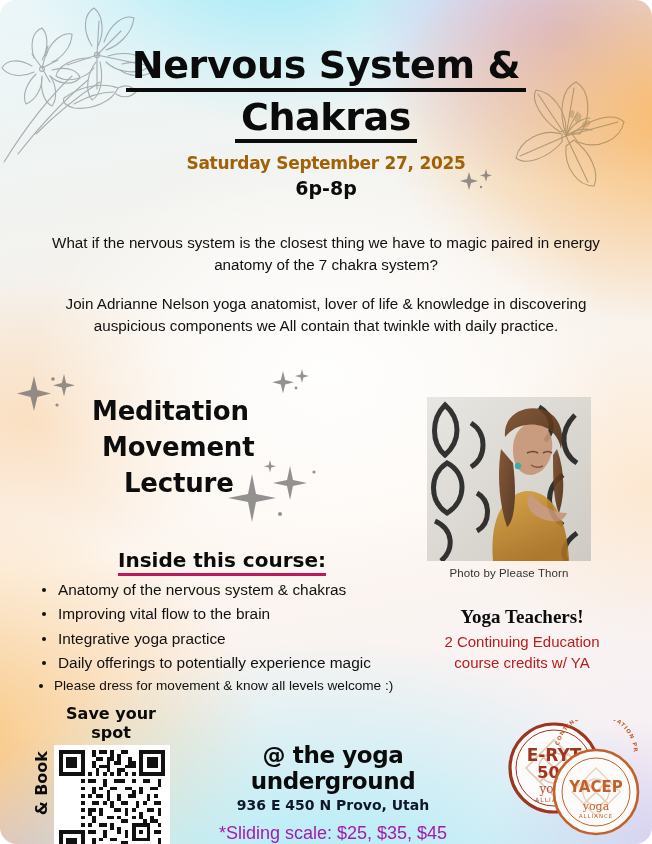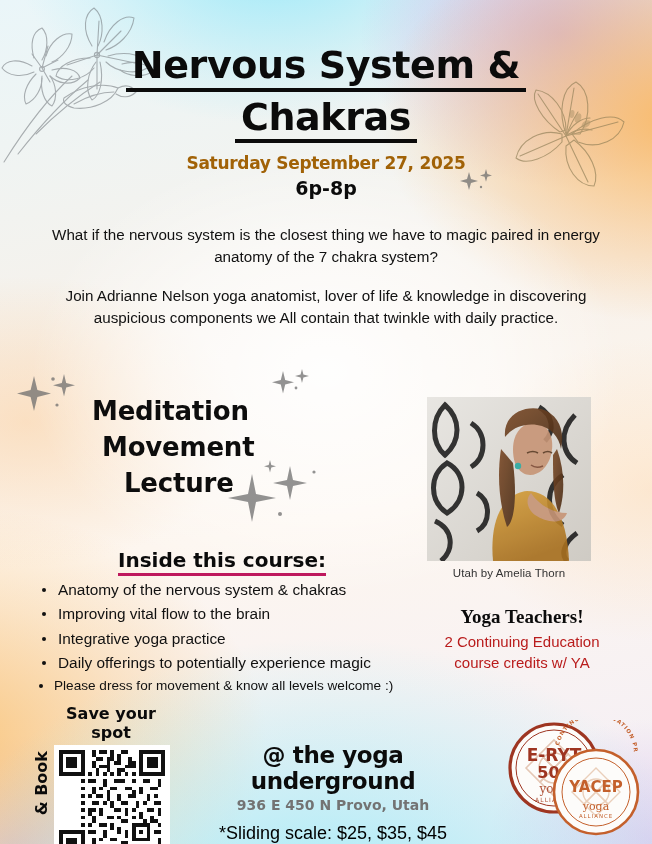--- a/index.html
+++ b/index.html
@@ -7,20 +7,21 @@
     width:652px;height:844px;
     font-family:"Liberation Sans", sans-serif;
     overflow:hidden;
     background:#fff;
   }
   .poster{
     position:relative;
     width:652px;height:844px;
     overflow:hidden;
     background:#f5ede6;
+    border-radius:17px;
   }
   
   .bg{position:absolute;inset:0;}
   .bg .base{
     position:absolute;inset:0;
     background:
       radial-gradient(120% 70% at 50% 112%, rgba(150,236,248,.95) 0%, rgba(150,236,248,.45) 26%, rgba(150,236,248,0) 52%),
       radial-gradient(70% 40% at -8% 88%, rgba(250,196,120,.95) 0%, rgba(250,196,120,.35) 42%, rgba(250,196,120,0) 70%),
       radial-gradient(60% 32% at 104% 14%, rgba(250,186,104,.98) 0%, rgba(250,190,120,.45) 44%, rgba(250,190,120,0) 76%),
       radial-gradient(44% 26% at 86% 4%, rgba(196,172,230,.85) 0%, rgba(196,172,230,0) 70%),
@@ -61,21 +62,21 @@
     font-family:"DejaVu Sans", sans-serif;
     font-weight:700;font-size:17px;color:#a16207;
     margin-top:10px;letter-spacing:-.3px;
   }
   .time{
     font-family:"DejaVu Sans", sans-serif;
     font-weight:700;font-size:19px;color:#0b0b0b;margin-top:4px;
   }
 
   
-  .intro{position:absolute;left:46px;right:46px;top:224px;text-align:center;color:#111;}
+  .intro{position:absolute;left:46px;right:46px;top:232px;text-align:center;color:#111;}
   .intro p{margin:0;font-size:15.2px;line-height:1.42;font-weight:400;}
   .intro p + p{margin-top:18px;}
 
   
   .mml{position:absolute;left:92px;top:394px;width:240px;}
   .mml div{
     font-family:"DejaVu Sans", sans-serif;
     font-weight:700;font-size:26px;line-height:1.38;color:#0d0d0d;
     letter-spacing:-.2px;
   }
@@ -143,23 +144,23 @@
   }
 
   
   .venue{position:absolute;left:178px;top:742px;width:310px;text-align:center;}
   .venue .name{
     font-family:"DejaVu Sans", sans-serif;
     font-weight:700;font-size:23px;color:#0b0b0b;letter-spacing:-.4px;
   }
   .venue .addr{
     font-family:"DejaVu Sans", sans-serif;
-    font-weight:700;font-size:14px;color:#737373;margin-top:3px;
-  }
-  .venue .price{font-size:18px;color:#000000;margin-top:10px;}
+    font-weight:700;font-size:14px;color:#0f172a;margin-top:3px;
+  }
+  .venue .price{font-size:18px;color:#a21caf;margin-top:10px;}
 
   
   .badges{position:absolute;right:6px;bottom:6px;width:150px;height:118px;}
 </style>
 </head>
 <body>
 
 <div class="poster">
 
   <div class="bg">
@@ -308,21 +309,21 @@
           <path d="M74 52 C 70 78, 72 106, 80 130 C 88 124, 90 96, 86 66 Z" fill="url(#hairg)"></path>
           <path d="M130 52 C 138 74, 138 98, 132 116 C 126 104, 126 76, 126 58 Z" fill="url(#hairg)"></path>
           <path d="M104 96 C 112 108, 126 116, 140 116 C 136 128, 120 126, 108 118 C 100 112, 98 102, 104 96 Z" fill="#c79576"></path>
           <circle cx="91" cy="69" r="3.2" fill="#2aa9a0"></circle>
           <path d="M100 56 q 6 -3 11 0" stroke="#5a3a22" stroke-width="1.6" fill="none"></path>
           <path d="M116 56 q 5 -3 9 0" stroke="#5a3a22" stroke-width="1.6" fill="none"></path>
           <path d="M104 68 q 5 4 12 1" stroke="#7d4a33" stroke-width="1.6" fill="none"></path>
         </g>
       </svg>
     </div>
-    <div class="credit">Utah by Amelia Thorn</div>
+    <div class="credit">Photo by Please Thorn</div>
   </div>
 
   <div class="teachers">
     <div class="h">Yoga Teachers!</div>
     <div class="l">2 Continuing Education</div>
     <div class="l">course credits w/ YA</div>
   </div>
 
   <div class="qrblock">
     <div class="qr-head">Save your spot</div>

